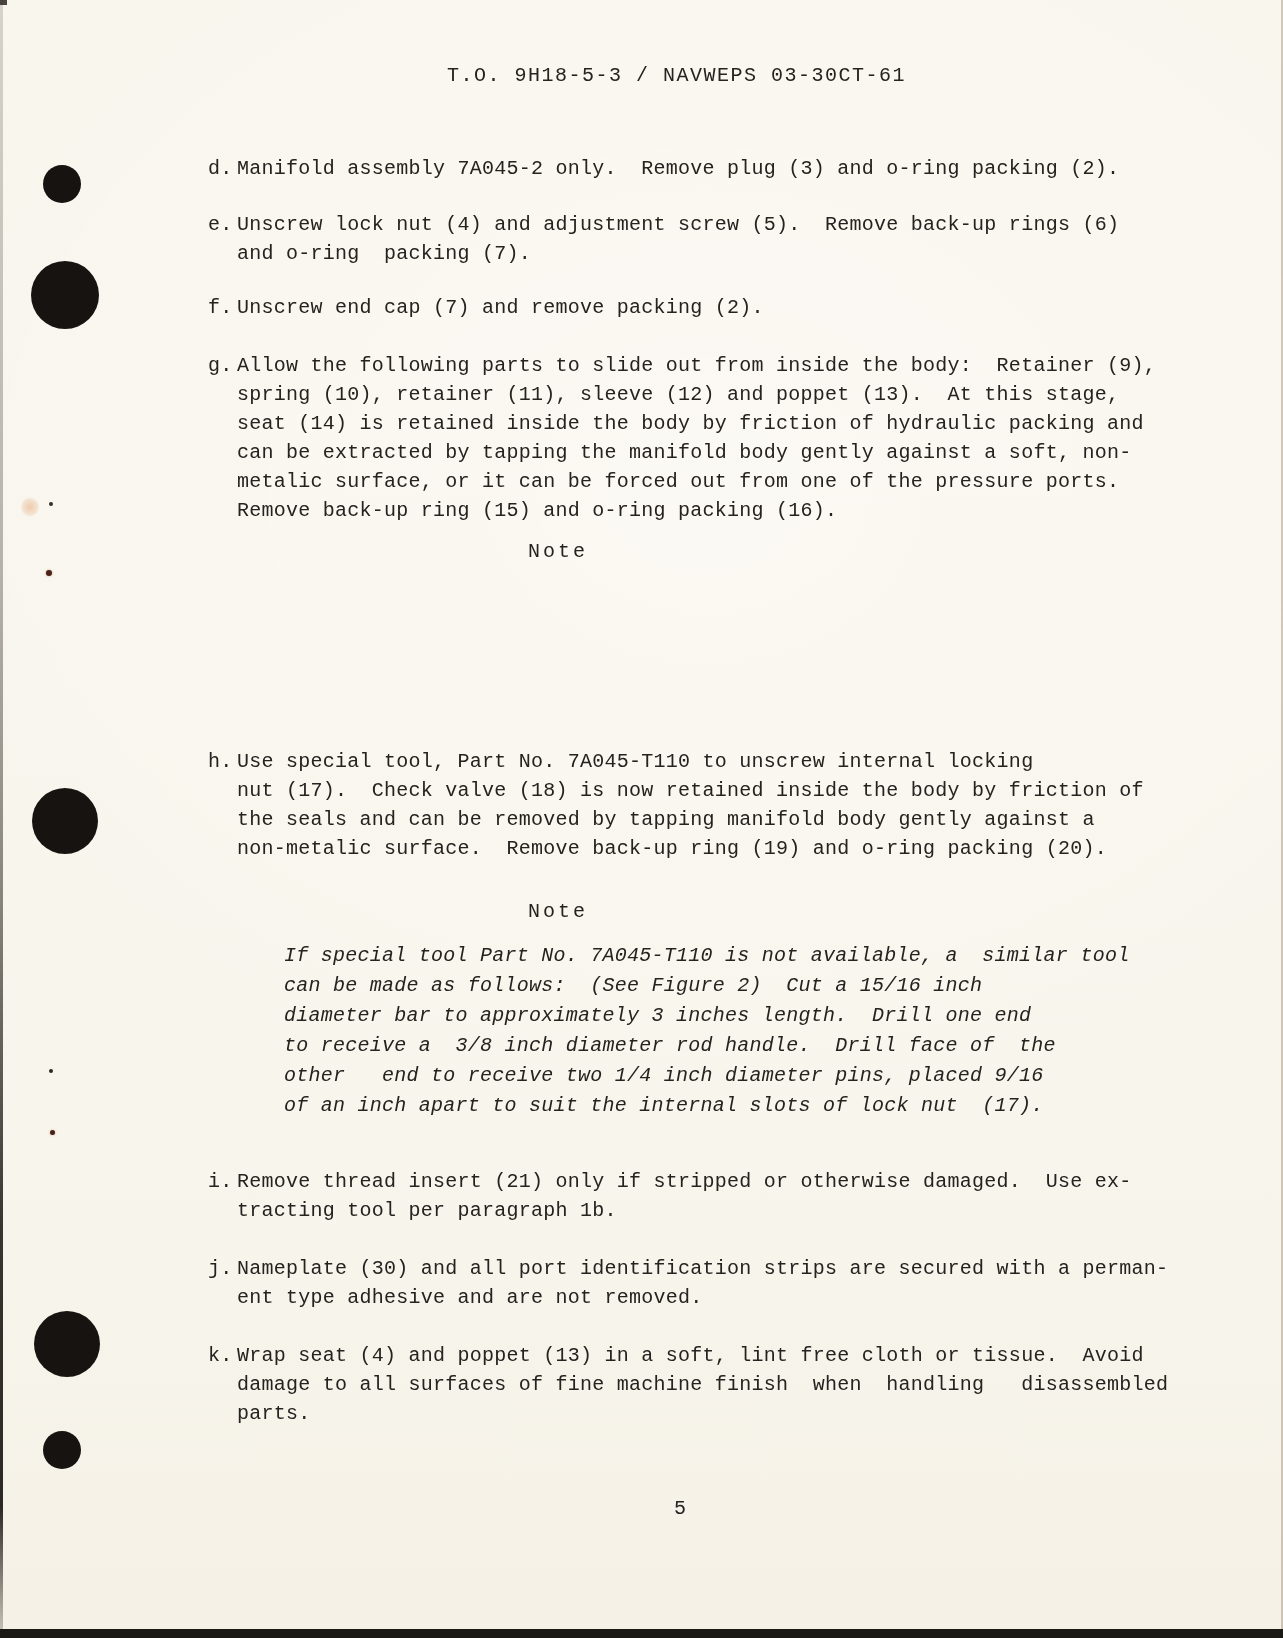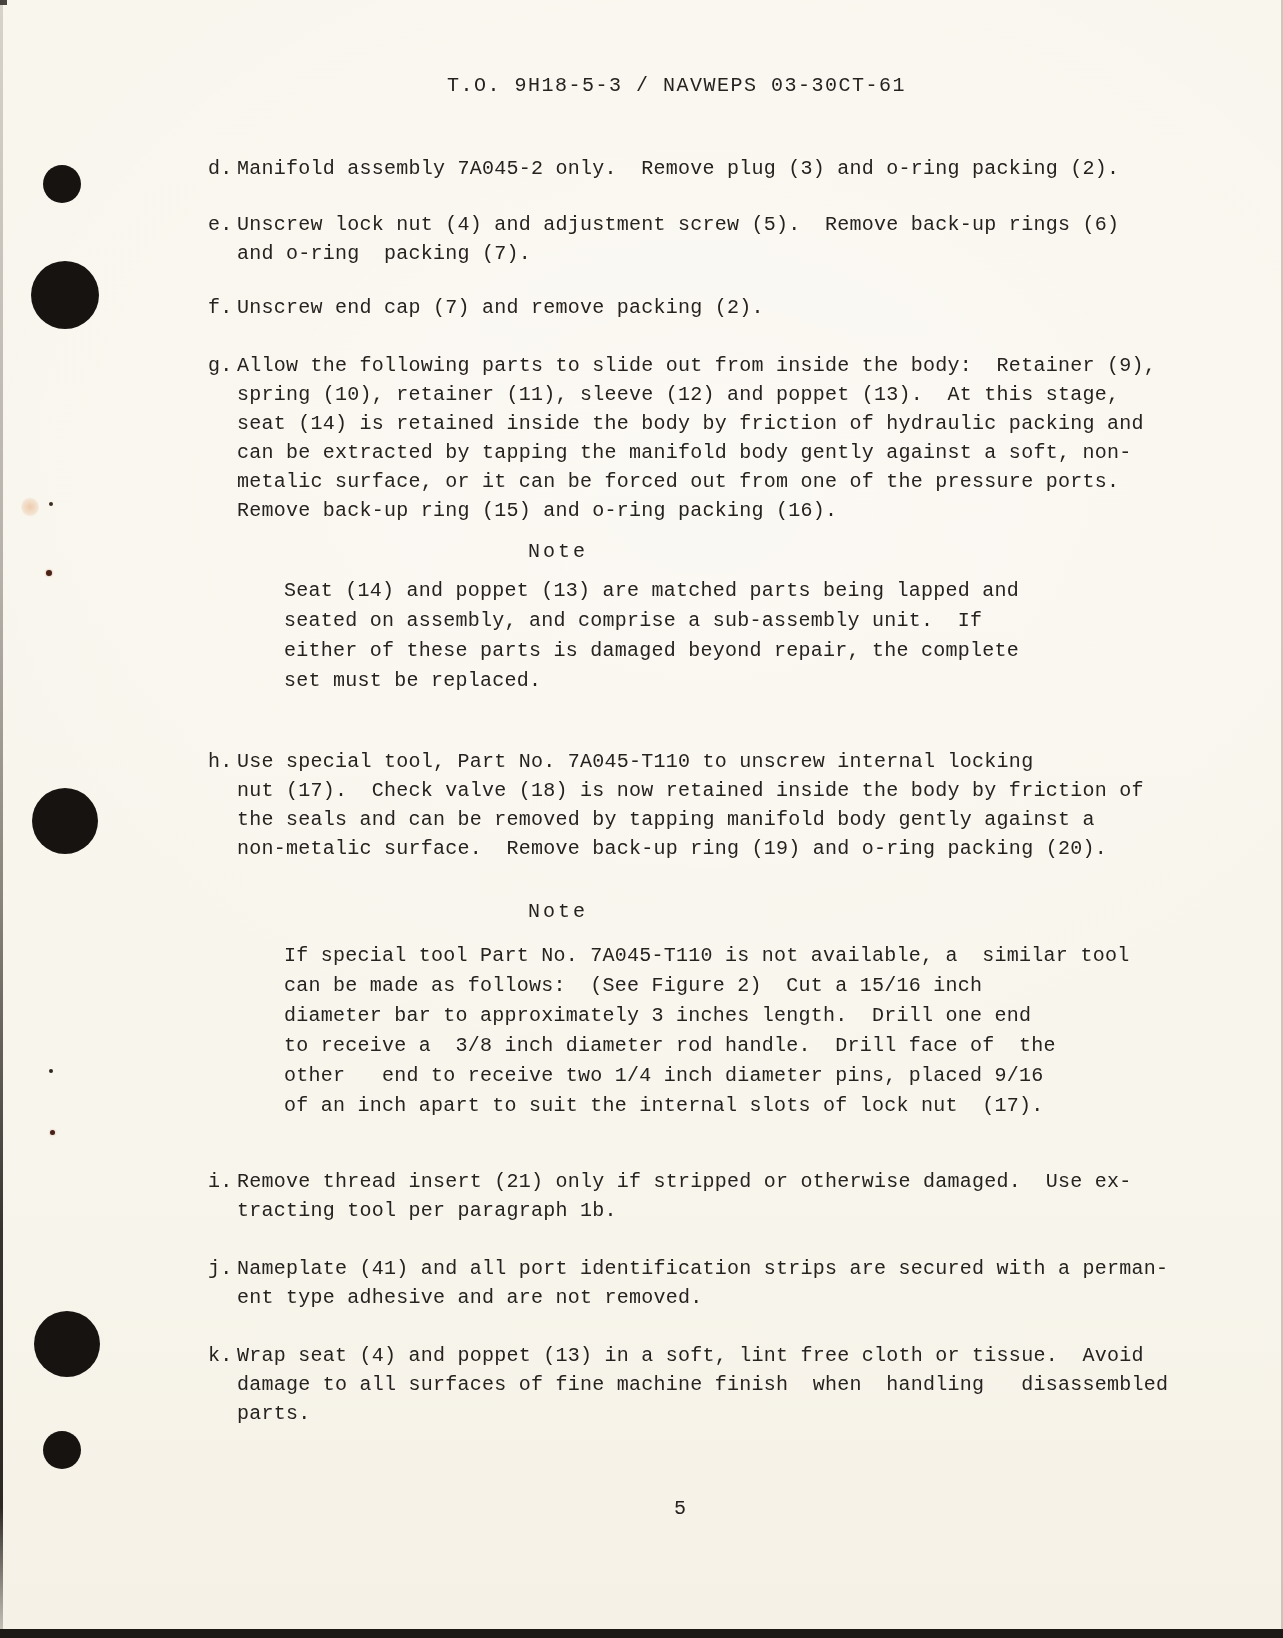--- a/index.html
+++ b/index.html
@@ -18,21 +18,20 @@
   .txt{
     position:absolute;
     font-size:20px;
     letter-spacing:0.25px;
     white-space:pre-wrap;
   }
   .header{
     left:447px; top:61px;
     line-height:29px;
     letter-spacing:1.5px;
-    margin-top:10px;
   }
   .para{
     position:absolute;
     left:208px;
     width:1010px;
     font-size:20px;
     line-height:29px;
     letter-spacing:0.25px;
   }
   .plabel{
@@ -148,50 +147,46 @@
     <span class="plabel">g.</span>
     <div class="ptext">Allow the following parts to slide out from inside the body:  Retainer (9),
 spring (10), retainer (11), sleeve (12) and poppet (13).  At this stage,
 seat (14) is retained inside the body by friction of hydraulic packing and
 can be extracted by tapping the manifold body gently against a soft, non-
 metalic surface, or it can be forced out from one of the pressure ports.
 Remove back-up ring (15) and o-ring packing (16).</div>
   </div>
 
   <div class="txt note-head" style="top:537px;">Note</div>
-  <div class="txt note-body" style="top:576px;">Seat (14) and poppet (13) are matched parts being lapped and
-seated on assembly, and comprise a sub-assembly unit.  If
-either of these parts is damaged beyond repair, the complete
-set must be replaced.</div>
 
   <div class="para" style="top:747px;">
     <span class="plabel">h.</span>
     <div class="ptext">Use special tool, Part No. 7A045-T110 to unscrew internal locking
 nut (17).  Check valve (18) is now retained inside the body by friction of
 the seals and can be removed by tapping manifold body gently against a
 non-metalic surface.  Remove back-up ring (19) and o-ring packing (20).</div>
   </div>
 
   <div class="txt note-head" style="top:897px;">Note</div>
-  <div class="txt note-body" style="top:941px;">If special tool Part No. 7A045-T110 is not available, a  similar tool
+  <div class="txt note-body" style="top:941px;font-style:italic;">If special tool Part No. 7A045-T110 is not available, a  similar tool
 can be made as follows:  (See Figure 2)  Cut a 15/16 inch
 diameter bar to approximately 3 inches length.  Drill one end
 to receive a  3/8 inch diameter rod handle.  Drill face of  the
 other   end to receive two 1/4 inch diameter pins, placed 9/16
 of an inch apart to suit the internal slots of lock nut  (17).</div>
 
   <div class="para" style="top:1167px;">
     <span class="plabel">i.</span>
     <div class="ptext">Remove thread insert (21) only if stripped or otherwise damaged.  Use ex-
 tracting tool per paragraph 1b.</div>
   </div>
 
   <div class="para" style="top:1254px;">
     <span class="plabel">j.</span>
-    <div class="ptext">Nameplate (41) and all port identification strips are secured with a perman-
+    <div class="ptext">Nameplate (30) and all port identification strips are secured with a perman-
 ent type adhesive and are not removed.</div>
   </div>
 
   <div class="para" style="top:1341px;">
     <span class="plabel">k.</span>
     <div class="ptext">Wrap seat (4) and poppet (13) in a soft, lint free cloth or tissue.  Avoid
 damage to all surfaces of fine machine finish  when  handling   disassembled
 parts.</div>
   </div>
 

